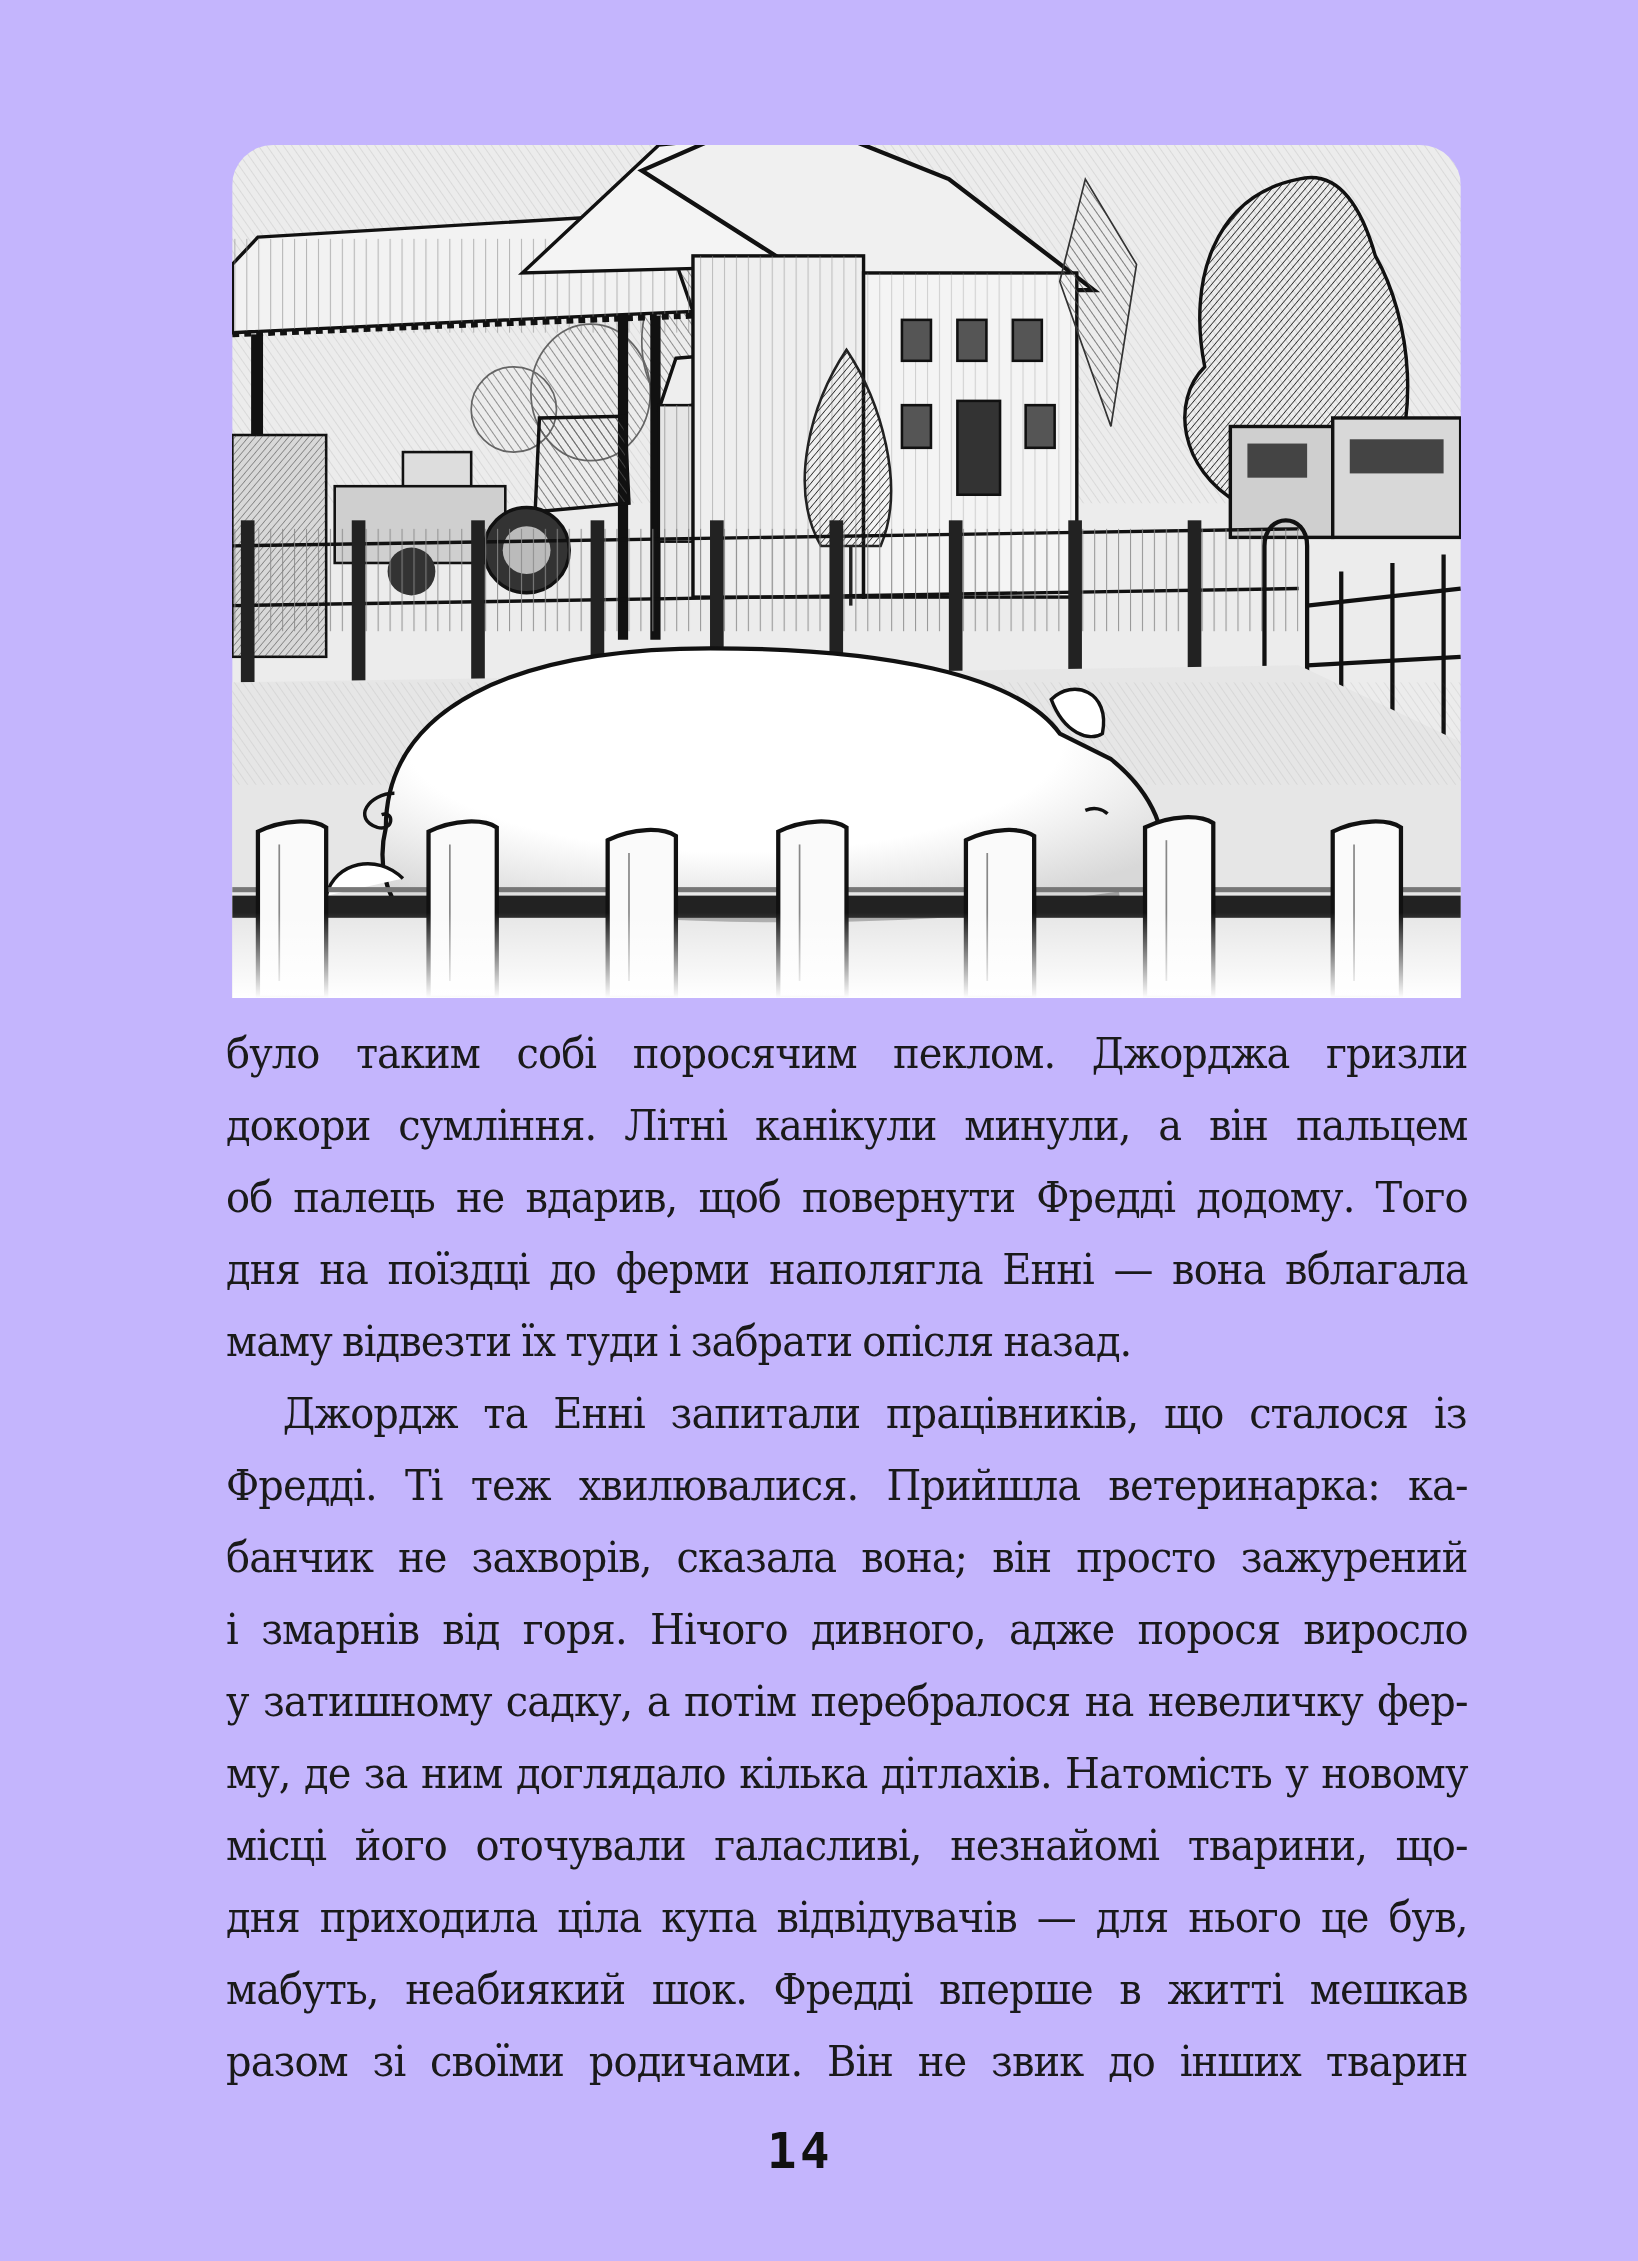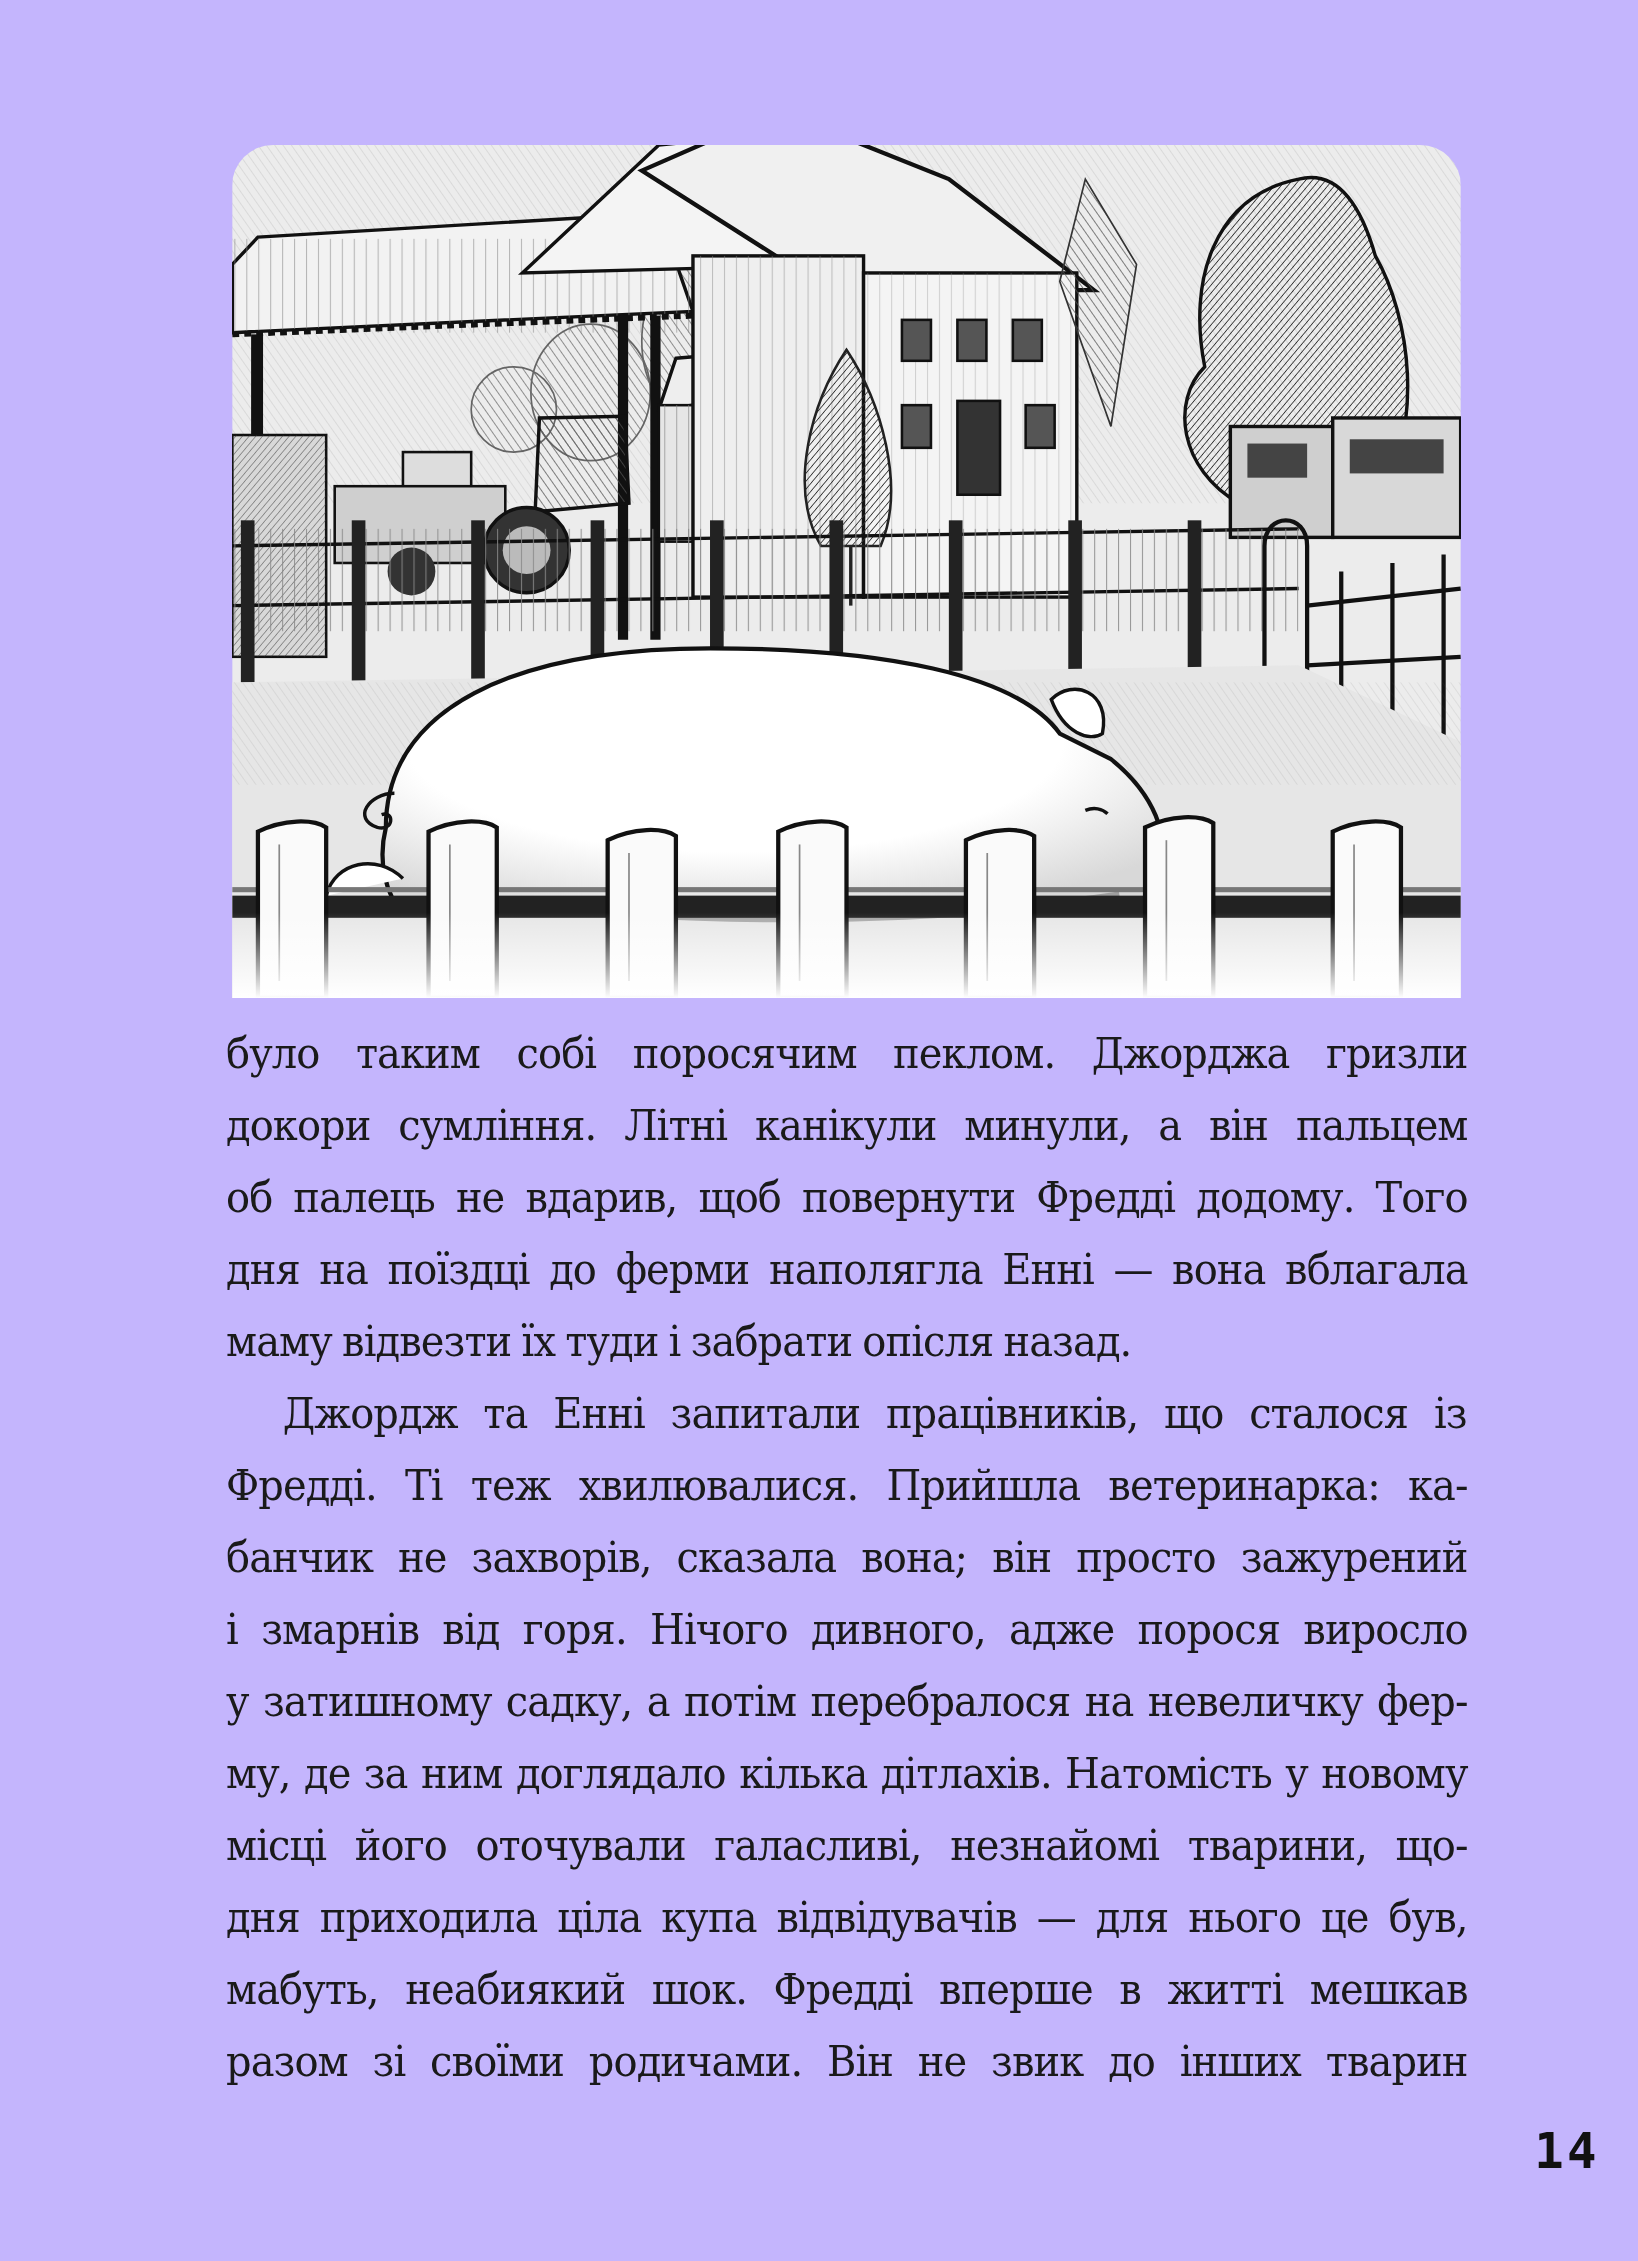--- a/index.html
+++ b/index.html
@@ -14,21 +14,21 @@
     position: absolute; left: 226px; top: 1017px; width: 1242px;
     font-family: "DejaVu Serif", "Liberation Serif", serif;
     font-size: 43px; line-height: 72px; color: #1a1a1a;
     letter-spacing: -1px; word-spacing: -1.7px;
     transform: scaleX(0.93); transform-origin: left top;
   }
   .text-block .line { white-space: nowrap; display: block; text-align: justify; text-align-last: justify; width: 1335px; }
   .text-block .line.last { text-align-last: left; }
   .text-block .line.indent { padding-left: 61px; width: 1273px; }
   .page-number {
-    position: absolute; left: 0; width: 1600px; top: 2123px; text-align: right;
+    position: absolute; left: 0; width: 1600px; top: 2123px; text-align: center;
     font-family: "DejaVu Sans Mono", "Liberation Mono", monospace;
     font-size: 49px; font-weight: bold; color: #111; letter-spacing: 3.4px;
   }
 </style>
 </head>
 <body>
 
 <div class="page">
 
   <div class="illustration">

